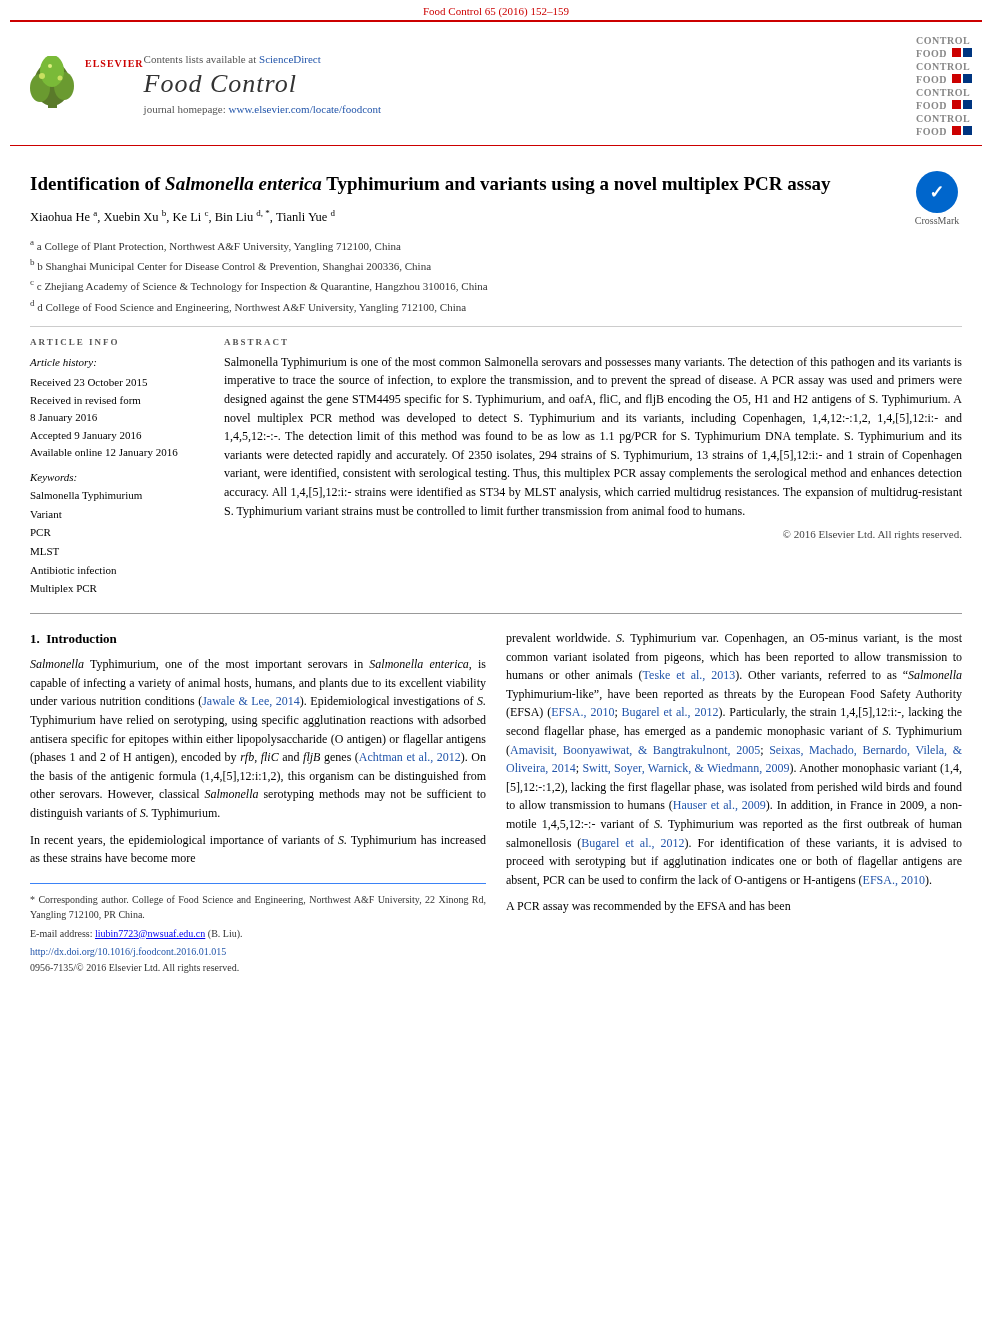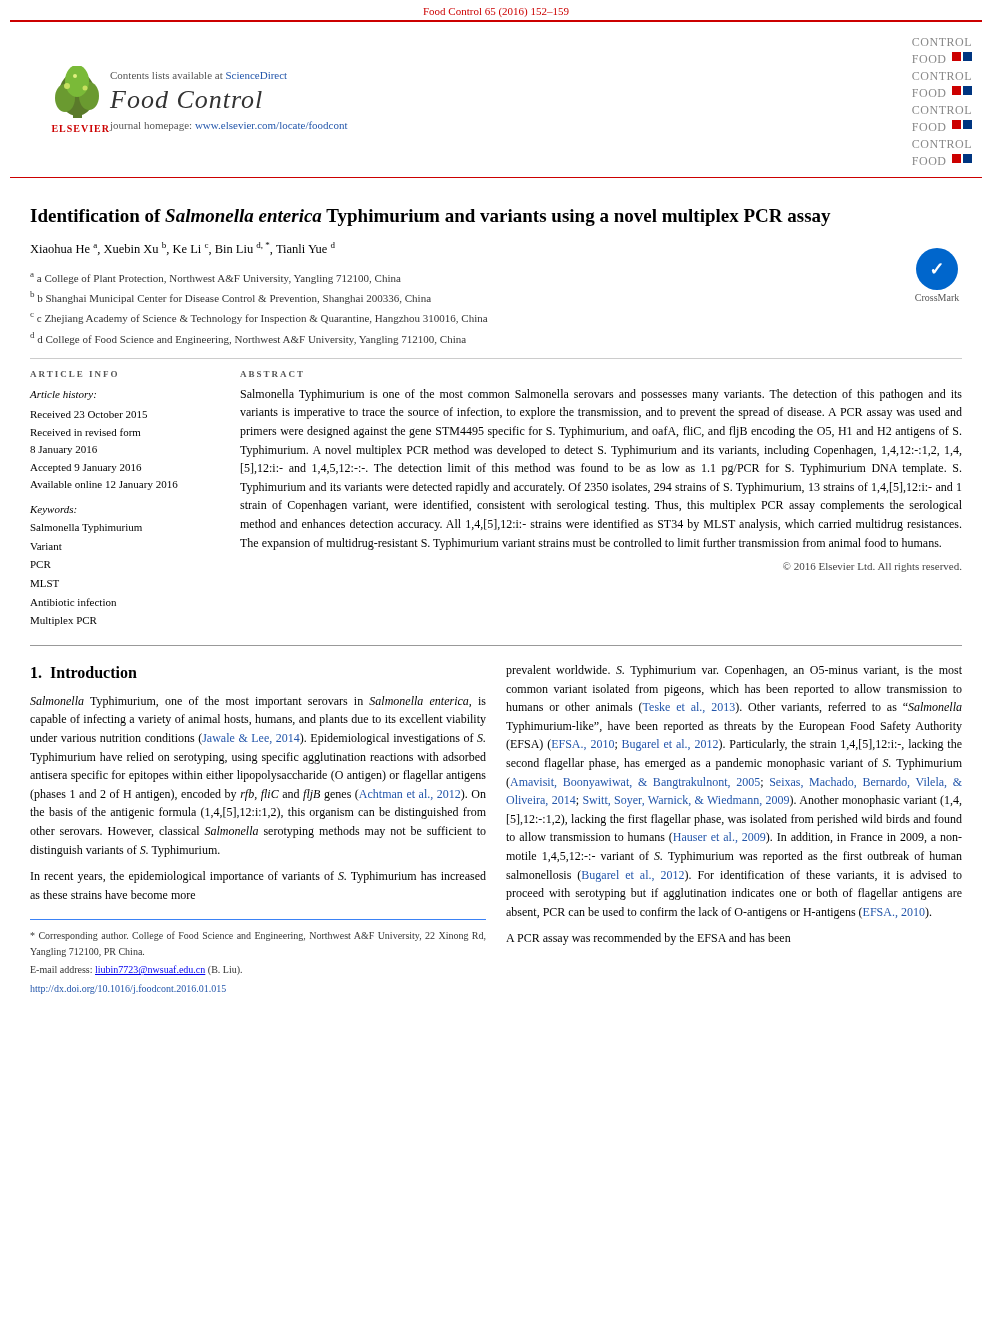--- a/index.html
+++ b/index.html
@@ -16,22 +16,22 @@
       display: flex;
       align-items: center;
       border-top: 2px solid #c00;
       border-bottom: 1px solid #c00;
       padding: 8px 10px;
       margin: 0 10px;
       position: relative;
     }
     .elsevier-logo {
       display: flex;
-      flex-direction: column;
-      align-items: flex-end;
+      flex-direction: row;
+      align-items: flex-start;
       min-width: 90px;
     }
     .elsevier-tree {
       width: 65px;
       height: 55px;
     }
     .elsevier-label {
       font-size: 10px;
       font-weight: bold;
       color: #c00;
@@ -72,21 +72,21 @@
     .main-content {
       padding: 10px 30px 20px 30px;
     }
 
     
     .article-title-section {
       padding: 15px 0 10px;
       border-bottom: 1px solid #ccc;
       margin-bottom: 10px;
       display: flex;
-      align-items: center;
+      align-items: flex-start;
       gap: 10px;
     }
     .article-title-text {
       flex: 1;
     }
     .article-title {
       font-size: 19px;
       font-weight: bold;
       line-height: 1.4;
       margin-bottom: 10px;
@@ -118,21 +118,21 @@
       align-items: center;
       justify-content: center;
       color: white;
       font-size: 18px;
       font-weight: bold;
     }
 
     
     .two-col {
       display: flex;
-      gap: 20px;
+      gap: 4px;
       margin-top: 10px;
       justify-content: center;
     }
     .left-col {
       width: 190px;
       min-width: 190px;
     }
     .right-col {
       flex: 1;
     }
@@ -190,21 +190,21 @@
       gap: 20px;
       margin-top: 10px;
     }
     .body-col {
       flex: 1;
       font-size: 12px;
       line-height: 1.55;
       text-align: justify;
     }
     .section-heading {
-      font-size: 16px;
+      font-size: 13px;
       font-weight: bold;
       margin-bottom: 6px;
     }
     .body-para {
       margin-bottom: 8px;
       font-size: 12px;
       line-height: 1.55;
       text-align: justify;
     }
     .body-para em { font-style: italic; }
@@ -216,22 +216,22 @@
       padding-top: 8px;
       border-top: 1px solid #3b82f6;
       font-size: 10px;
       color: #333;
     }
     .footer-note {
       margin-bottom: 3px;
     }
     .footer-doi a { color: #2255aa; text-decoration: none; }
     .ctrl-label {
-      font-size: 12px;
-      font-weight: normal;
+      font-size: 10px;
+      font-weight: bold;
       letter-spacing: 0.5px;
       color: #888;
       white-space: nowrap;
     }
 
     
     .ctrl-bars {
       display: flex;
       flex-direction: column;
       gap: 2px;
@@ -393,20 +393,21 @@
       <div class="page-footer">
         <div class="footer-note">* Corresponding author. College of Food Science and Engineering, Northwest A&amp;F University, 22 Xinong Rd, Yangling 712100, PR China.</div>
         <div class="footer-note">
           <span>E-mail address:</span>
           <a href="#">liubin7723@nwsuaf.edu.cn</a>
           <span>(B. Liu).</span>
         </div>
         <div class="footer-doi">
           <a href="#">http://dx.doi.org/10.1016/j.foodcont.2016.01.015</a>
         </div>
+        <div class="footer-note">0956-7135/© 2016 Elsevier Ltd. All rights reserved.</div>
       </div>
     </div>
 
     <div class="body-col">
       <div class="body-para">
         prevalent worldwide. <em>S.</em> Typhimurium var. Copenhagen, an O5-minus variant, is the most common variant isolated from pigeons, which has been reported to allow transmission to humans or other animals (<a href="#">Teske et al., 2013</a>). Other variants, referred to as “<em>Salmonella</em> Typhimurium-like”, have been reported as threats by the European Food Safety Authority (EFSA) (<a href="#">EFSA., 2010</a>; <a href="#">Bugarel et al., 2012</a>). Particularly, the strain 1,4,[5],12:i:-, lacking the second flagellar phase, has emerged as a pandemic monophasic variant of <em>S.</em> Typhimurium (<a href="#">Amavisit, Boonyawiwat, &amp; Bangtrakulnont, 2005</a>; <a href="#">Seixas, Machado, Bernardo, Vilela, &amp; Oliveira, 2014</a>; <a href="#">Switt, Soyer, Warnick, &amp; Wiedmann, 2009</a>). Another monophasic variant (1,4,[5],12:-:1,2), lacking the first flagellar phase, was isolated from perished wild birds and found to allow transmission to humans (<a href="#">Hauser et al., 2009</a>). In addition, in France in 2009, a non-motile 1,4,5,12:-:- variant of <em>S.</em> Typhimurium was reported as the first outbreak of human salmonellosis (<a href="#">Bugarel et al., 2012</a>). For identification of these variants, it is advised to proceed with serotyping but if agglutination indicates one or both of flagellar antigens are absent, PCR can be used to confirm the lack of O-antigens or H-antigens (<a href="#">EFSA., 2010</a>).
       </div>
       <div class="body-para">
         A PCR assay was recommended by the EFSA and has been
       </div>

